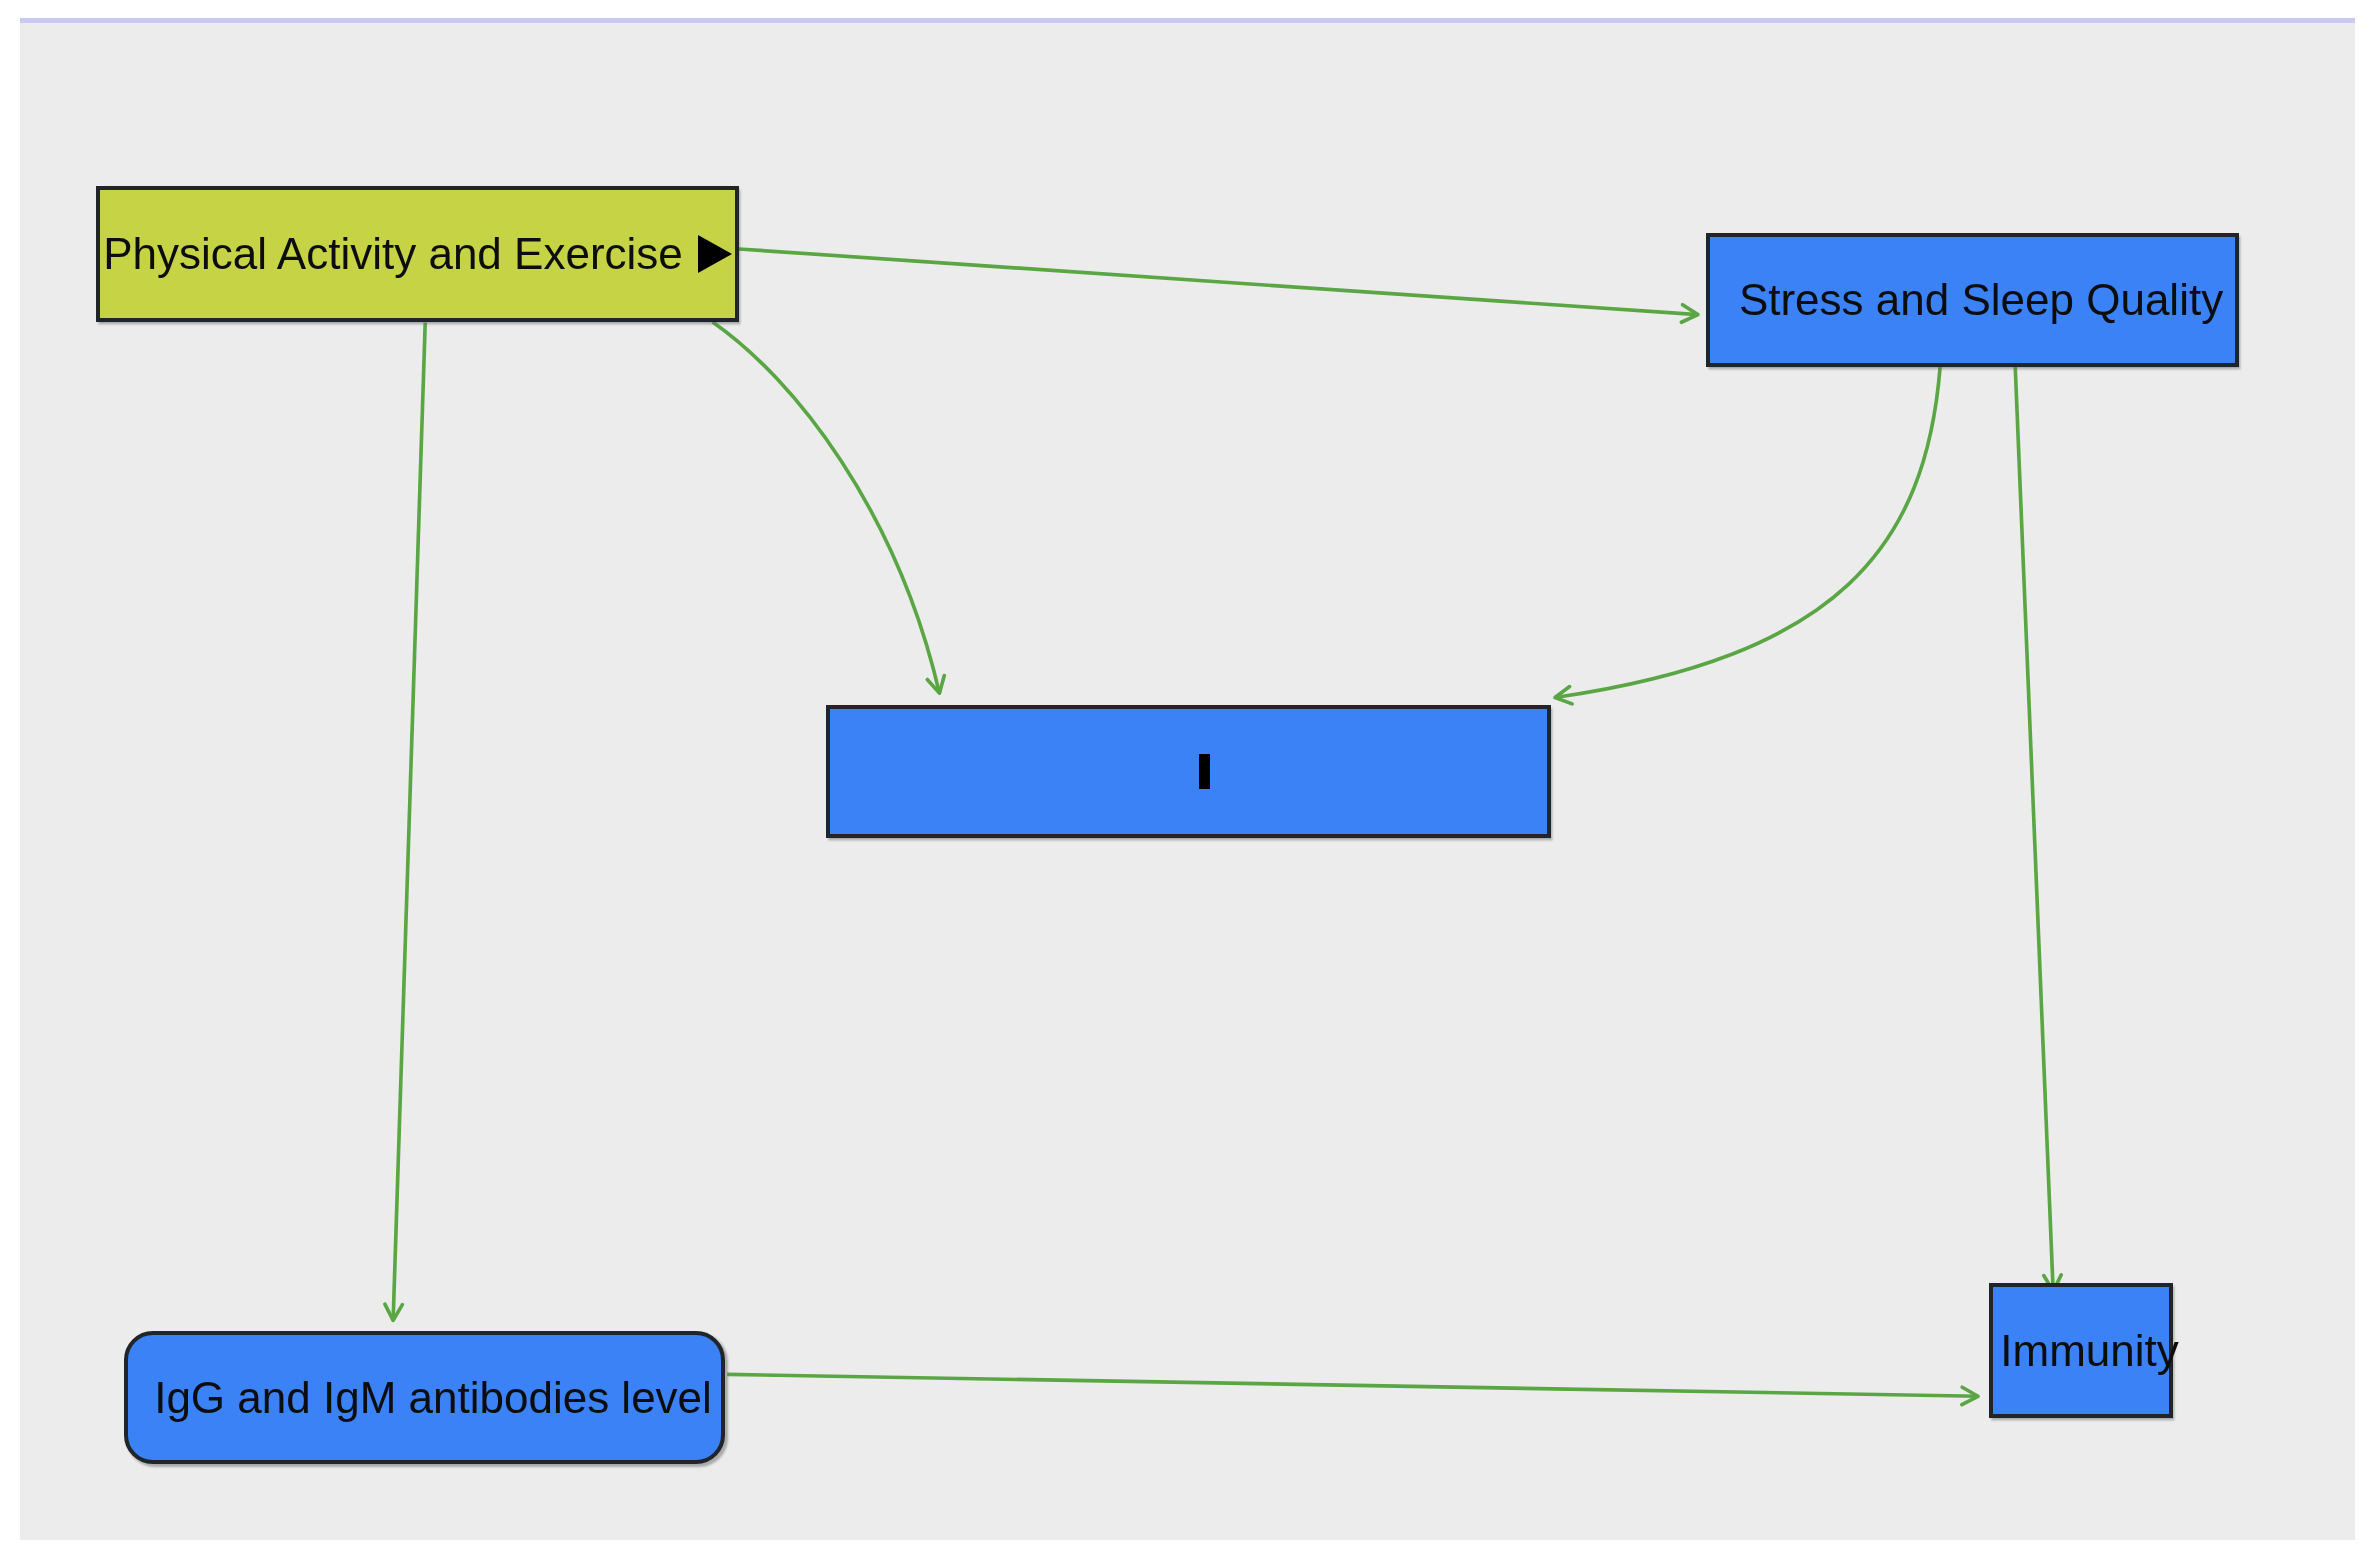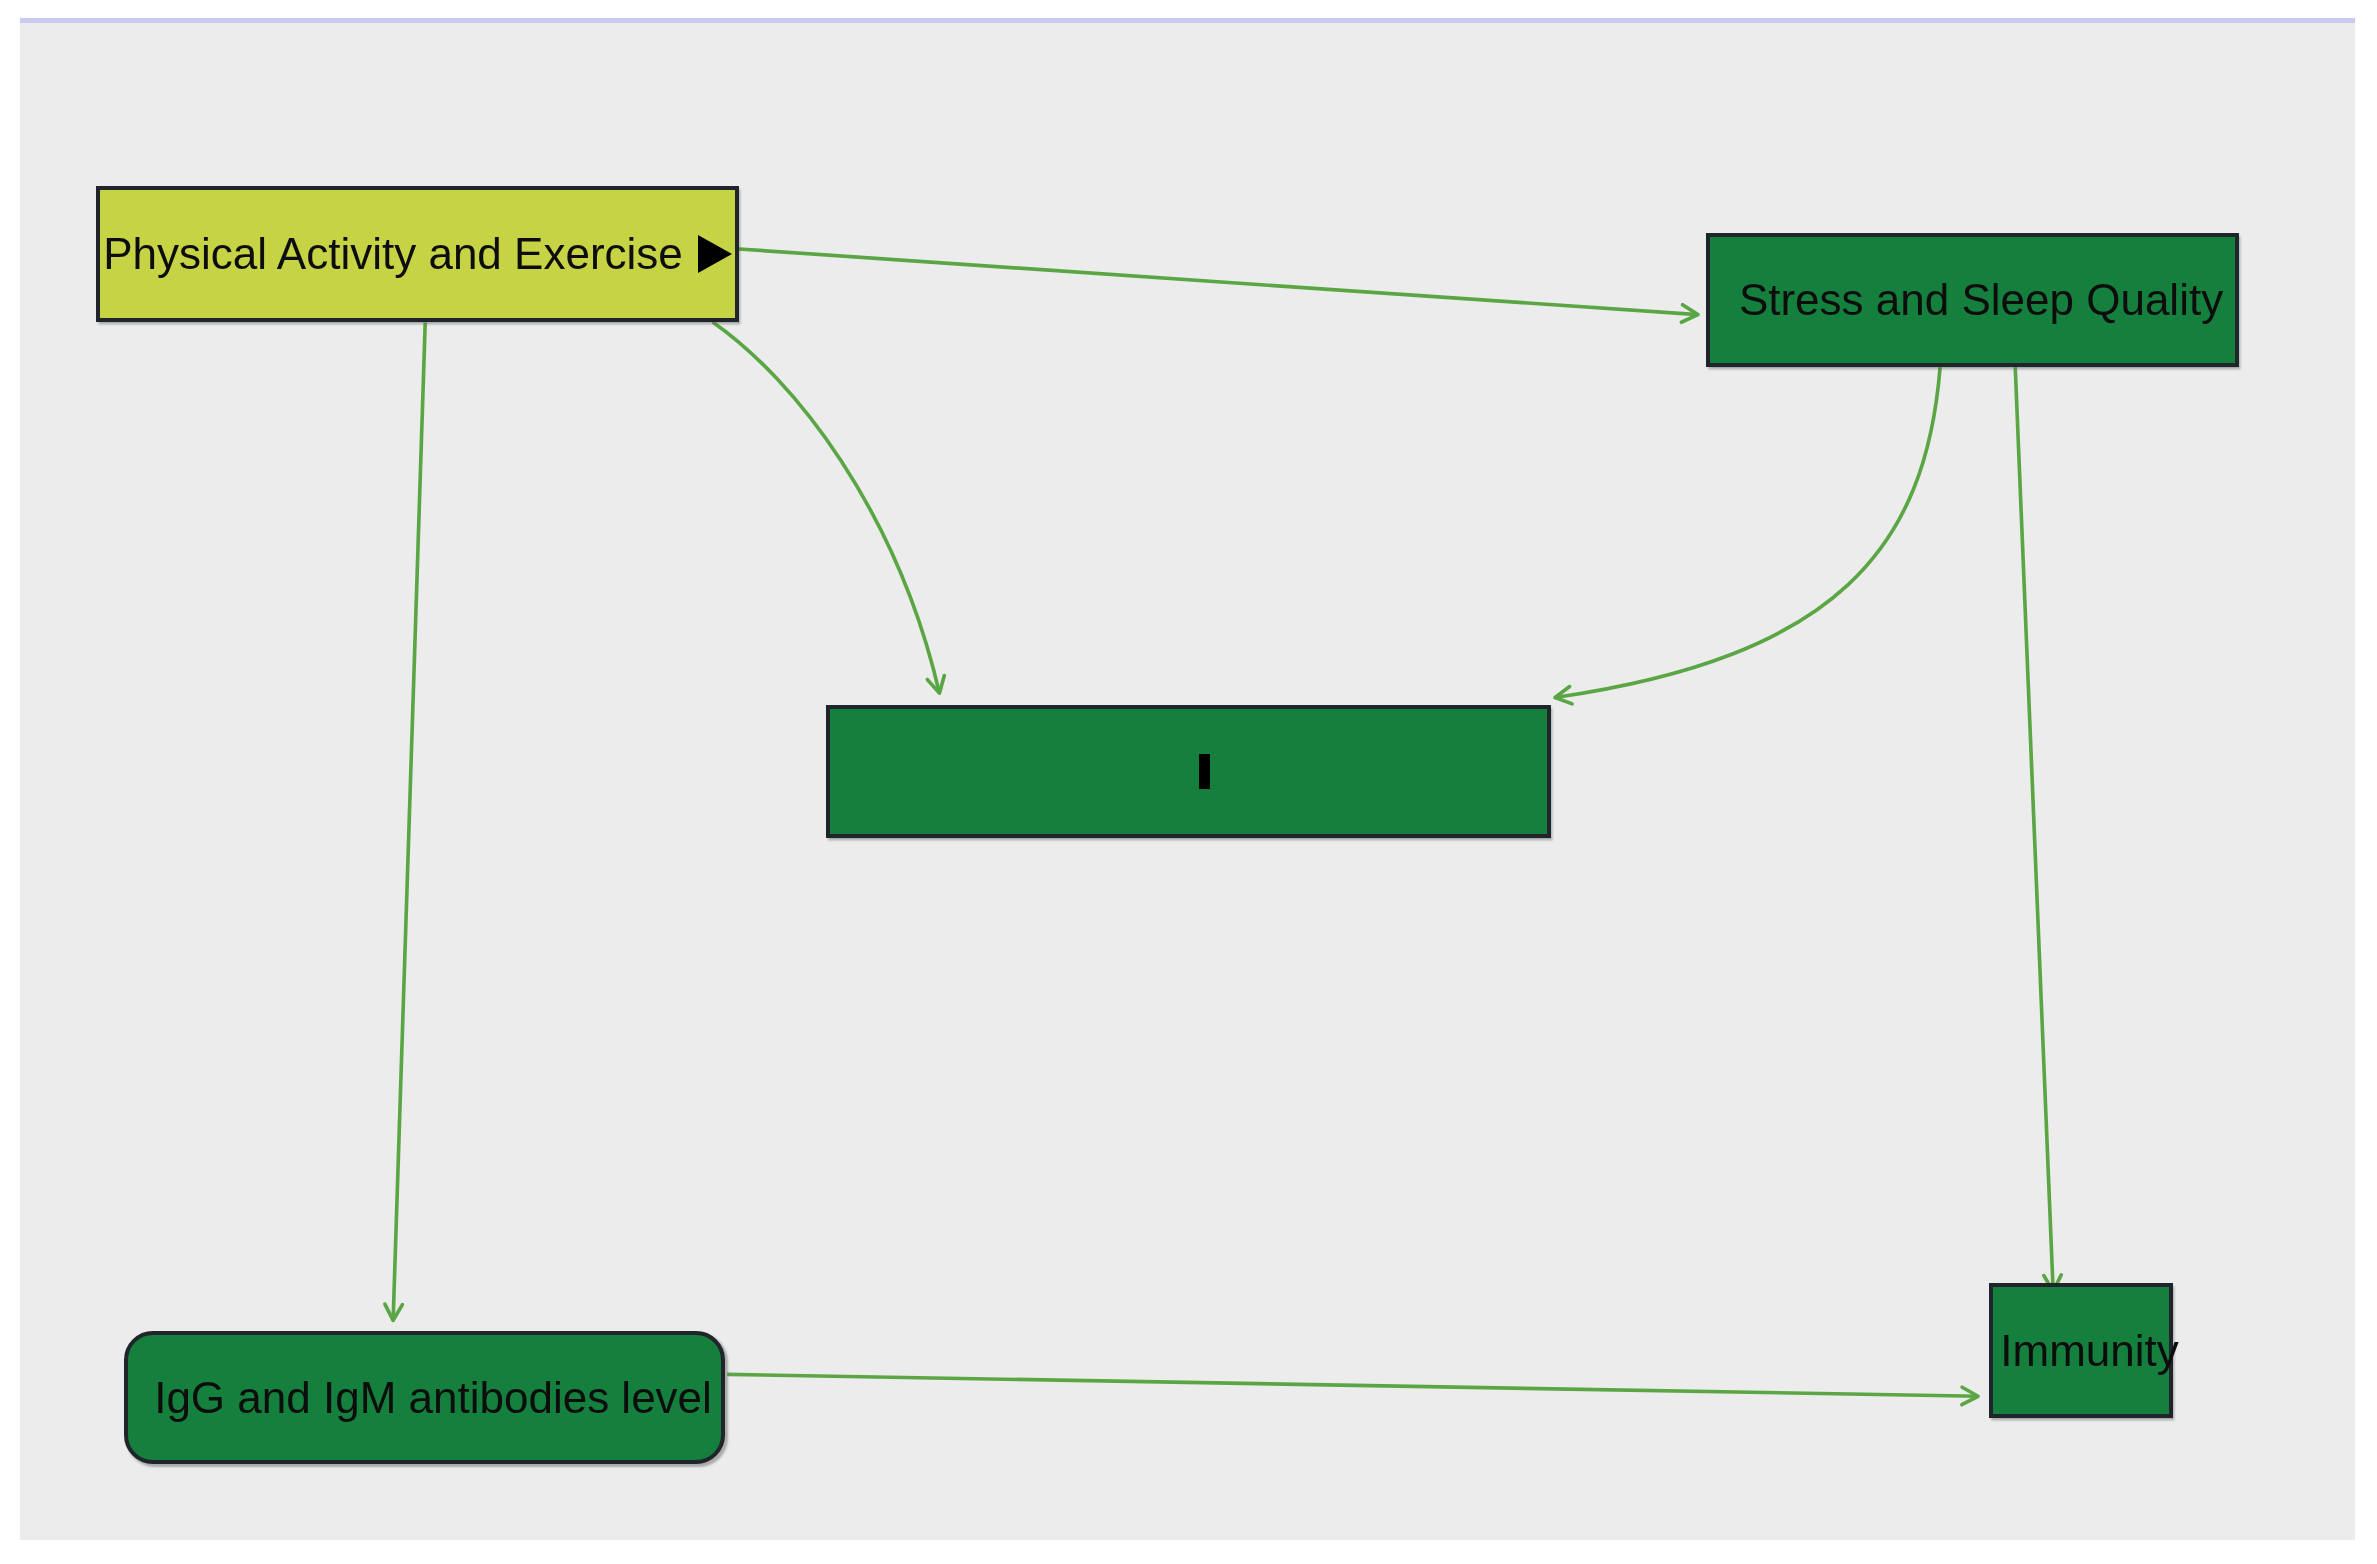--- a/index.html
+++ b/index.html
@@ -45,21 +45,21 @@
     box-sizing: border-box;
     border: 4.4px solid #20252c;
     display: flex;
     flex-direction: row;
     align-items: center;
     justify-content: center;
     gap: 15px;
     box-shadow: 2.2px 2.9px 2.2px rgba(90,90,90,0.45);
   }
   .node.fill-green { background: #c6d345; }
-  .node.fill-blue  { background: #15803d; padding-left: 32px; }
+  .node.fill-blue  { background: #3b82f6; padding-left: 32px; }
   .node-label {
     font-size: 44px;
     line-height: 1.12;
     color: #0d0d0d;
     white-space: nowrap;
     text-align: center;
   }
   .bar-icon {
     width: 11.7px;
     height: 35px;

